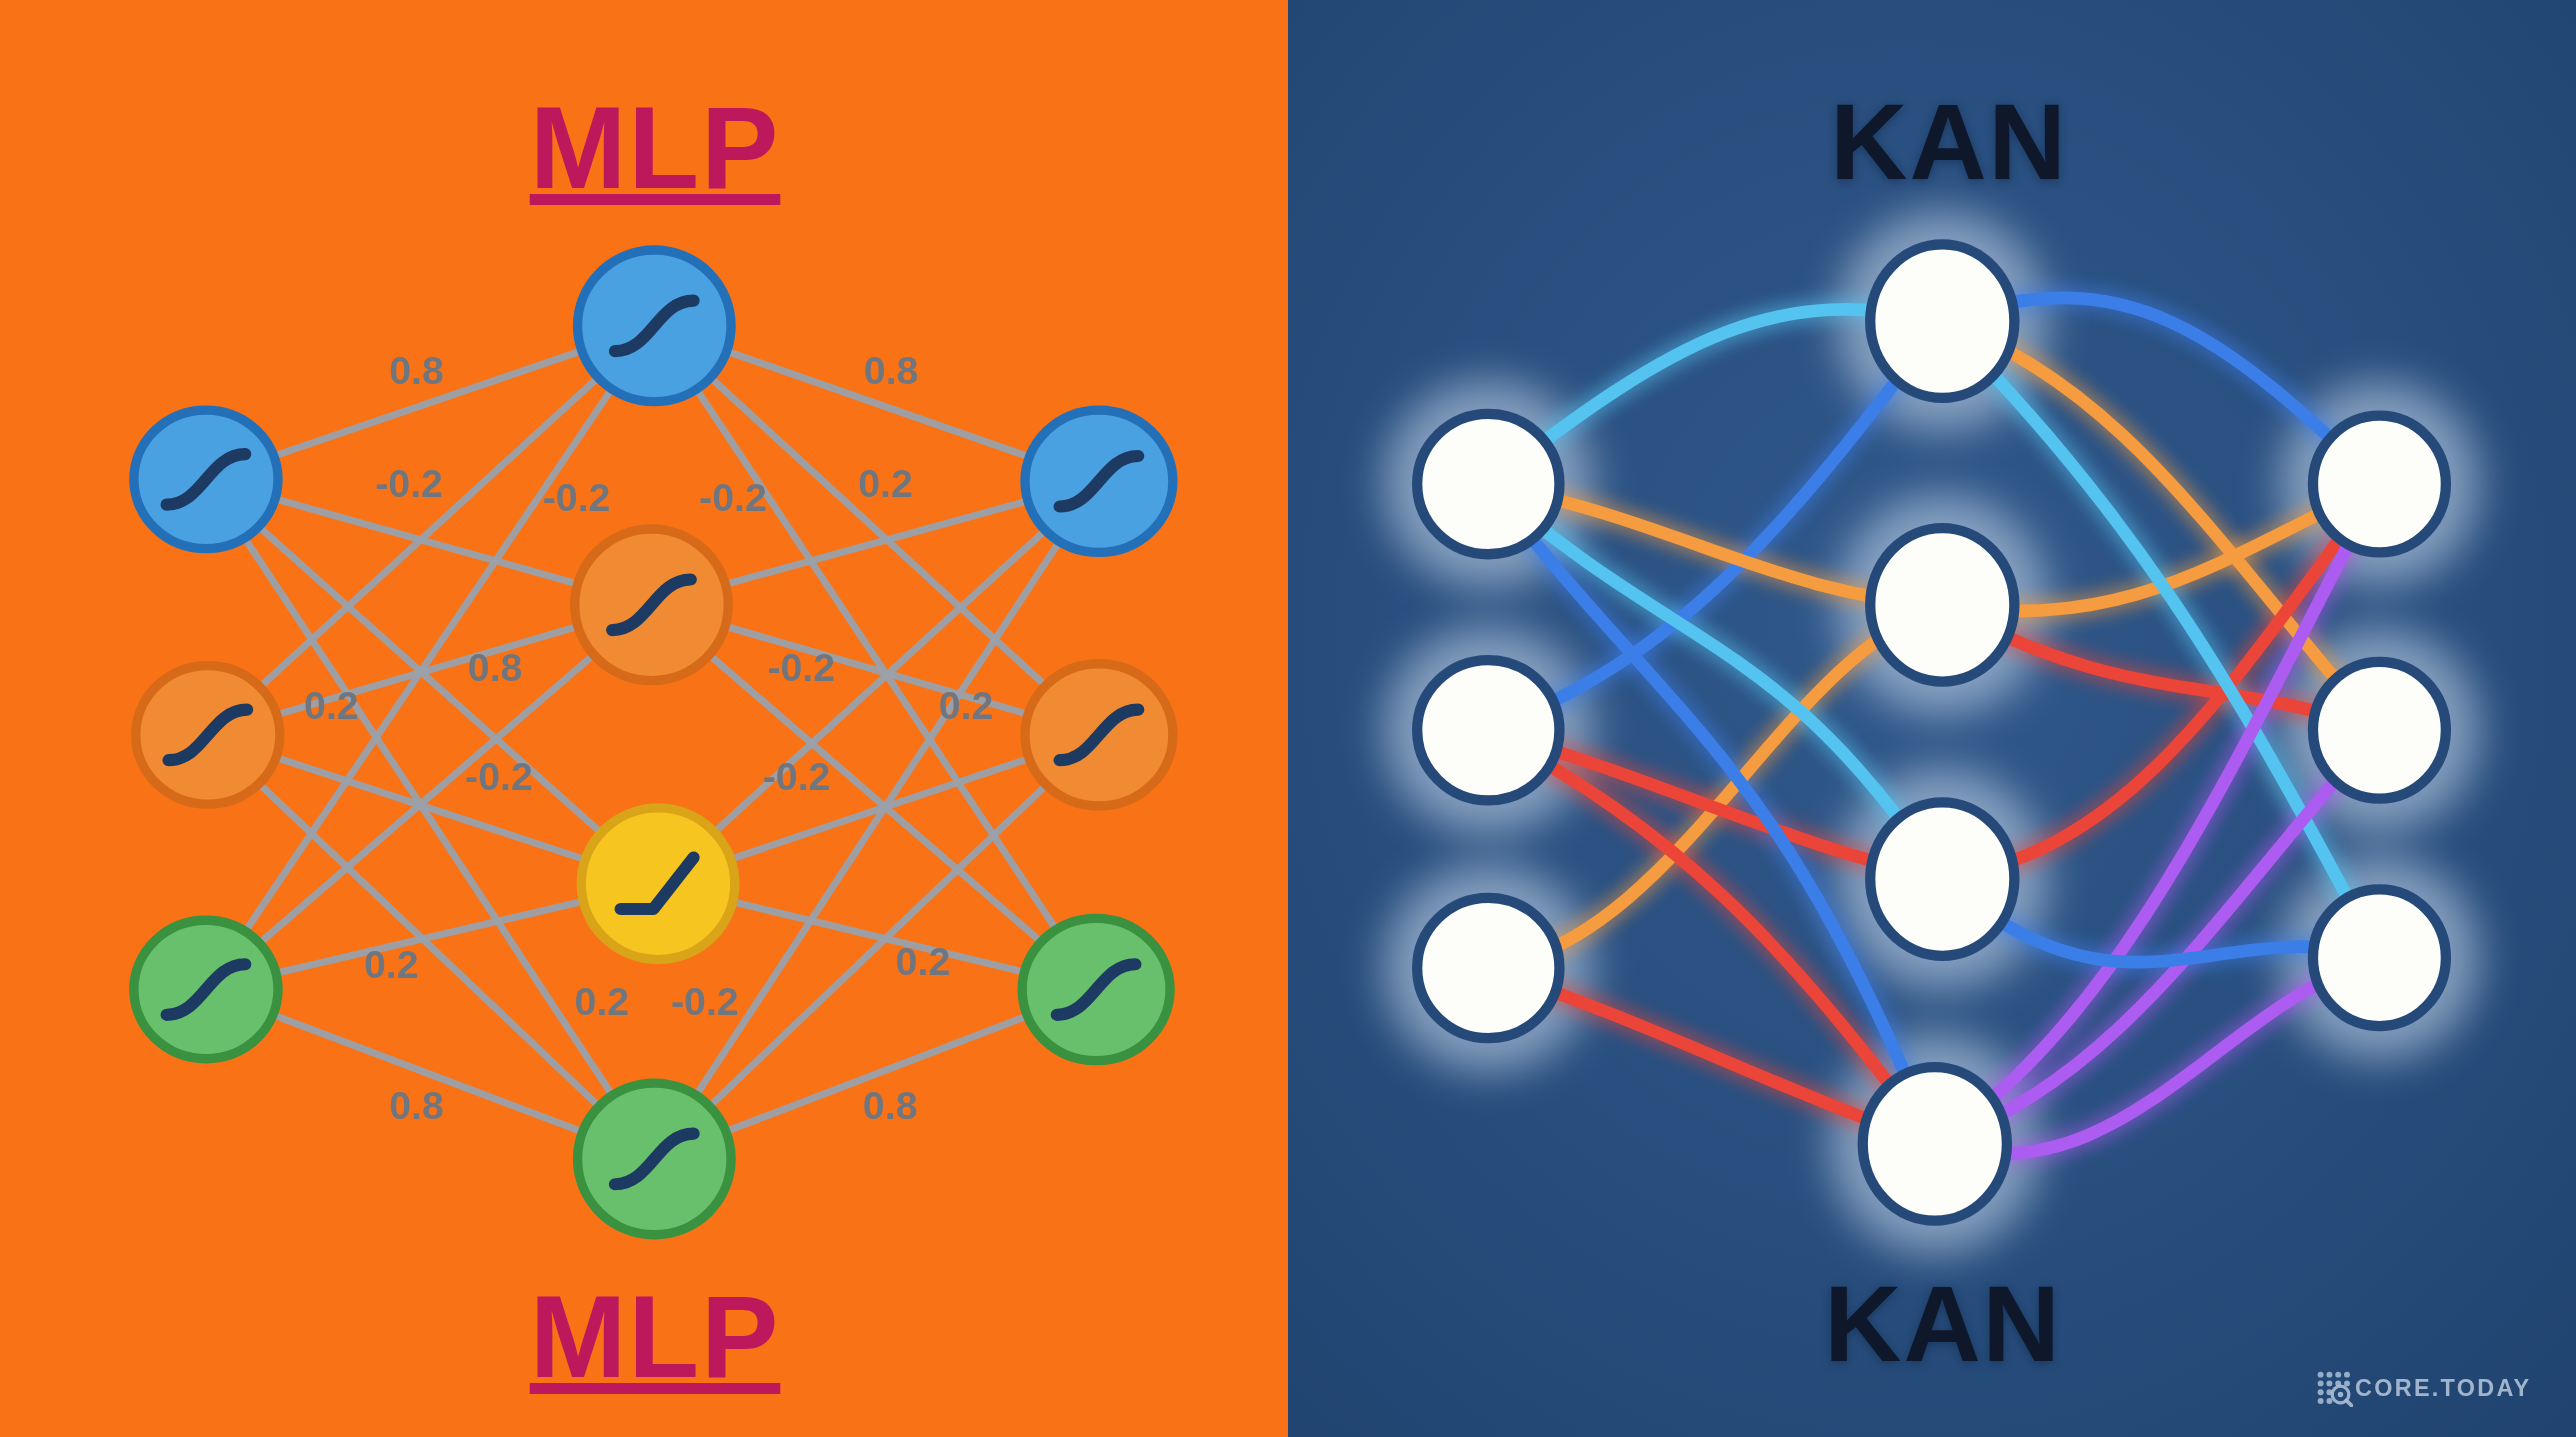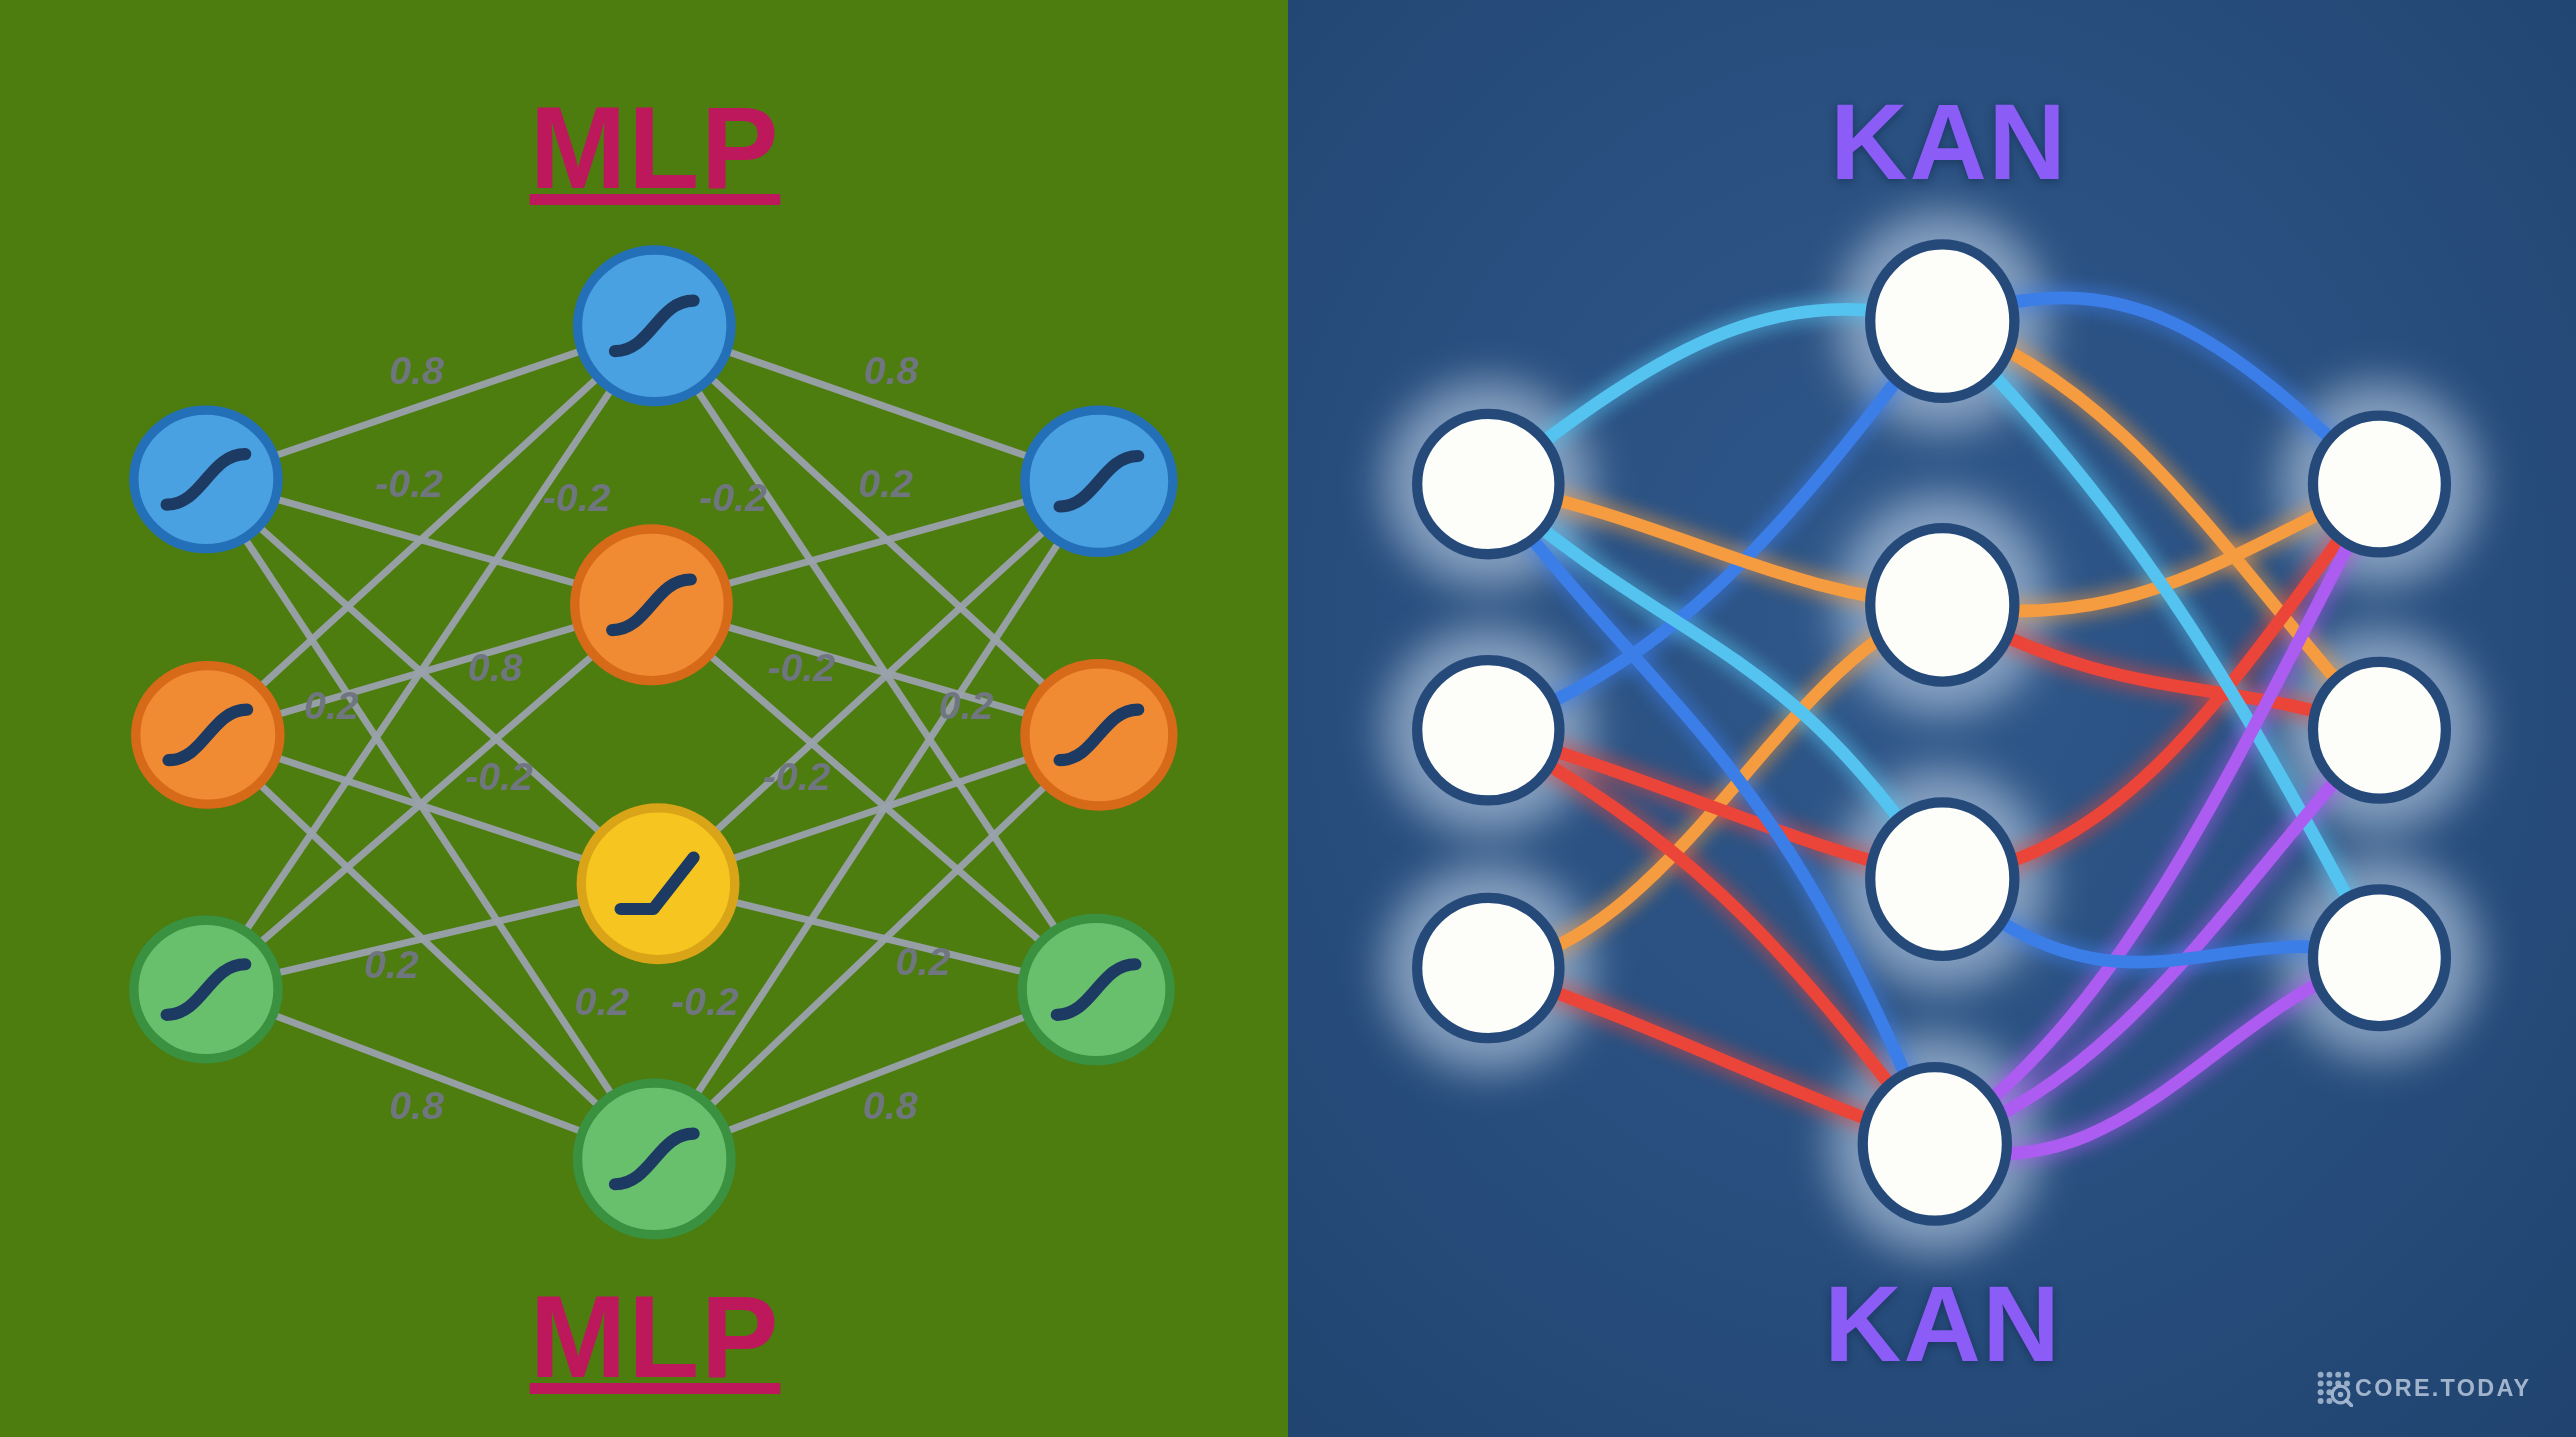--- a/index.html
+++ b/index.html
@@ -1,29 +1,29 @@
 <!DOCTYPE html>
 <html style="font-size:15px"><head>
 <meta charset="utf-8">
 <style>
   html,body{margin:0;padding:0;}
   body{
     width:2576px;height:1438px;position:relative;overflow:hidden;
     font-family:"Liberation Sans", sans-serif;background:#fafaf8;
   }
   .panel{position:absolute;top:0;width:1288px;height:1438px;}
-  #mlp-panel{left:0;background:#4d7c0f;font-style:italic;}
+  #mlp-panel{left:0;background:#f97316;}
   #kan-panel{left:1288px;background:#254b7c;}
   .panel svg{position:absolute;left:0;top:0;width:1288px;height:1438px;display:block;}
   .title{
     position:absolute;transform:translate(-50%,-50%);
     font-weight:bold;white-space:nowrap;letter-spacing:1.9px;line-height:1;
   }
   .mlp-title{color:#be185d;font-size:116px;text-decoration:underline;}
-  .kan-title{color:#8b5cf6;font-size:107px;text-shadow:0 2.8px 9.4px rgba(8,28,58,.45);text-align:center;}
+  .kan-title{color:#0f172a;font-size:107px;text-shadow:0 2.8px 9.4px rgba(8,28,58,.45);text-align:center;}
   #mlp-title-top{left:655px;top:148px;}
   #mlp-title-bottom{left:655px;top:1337px;}
   #kan-title-top{left:1949px;top:142px;}
   #kan-title-bottom{left:1943px;top:1324px;}
   .watermark{
     position:absolute;left:2316px;top:1369px;height:39px;
     display:flex;align-items:center;gap:2px;
     color:rgba(180,196,216,.88);font-size:23.4px;font-weight:bold;letter-spacing:2.3px;
   }
   .watermark svg{display:block;}

